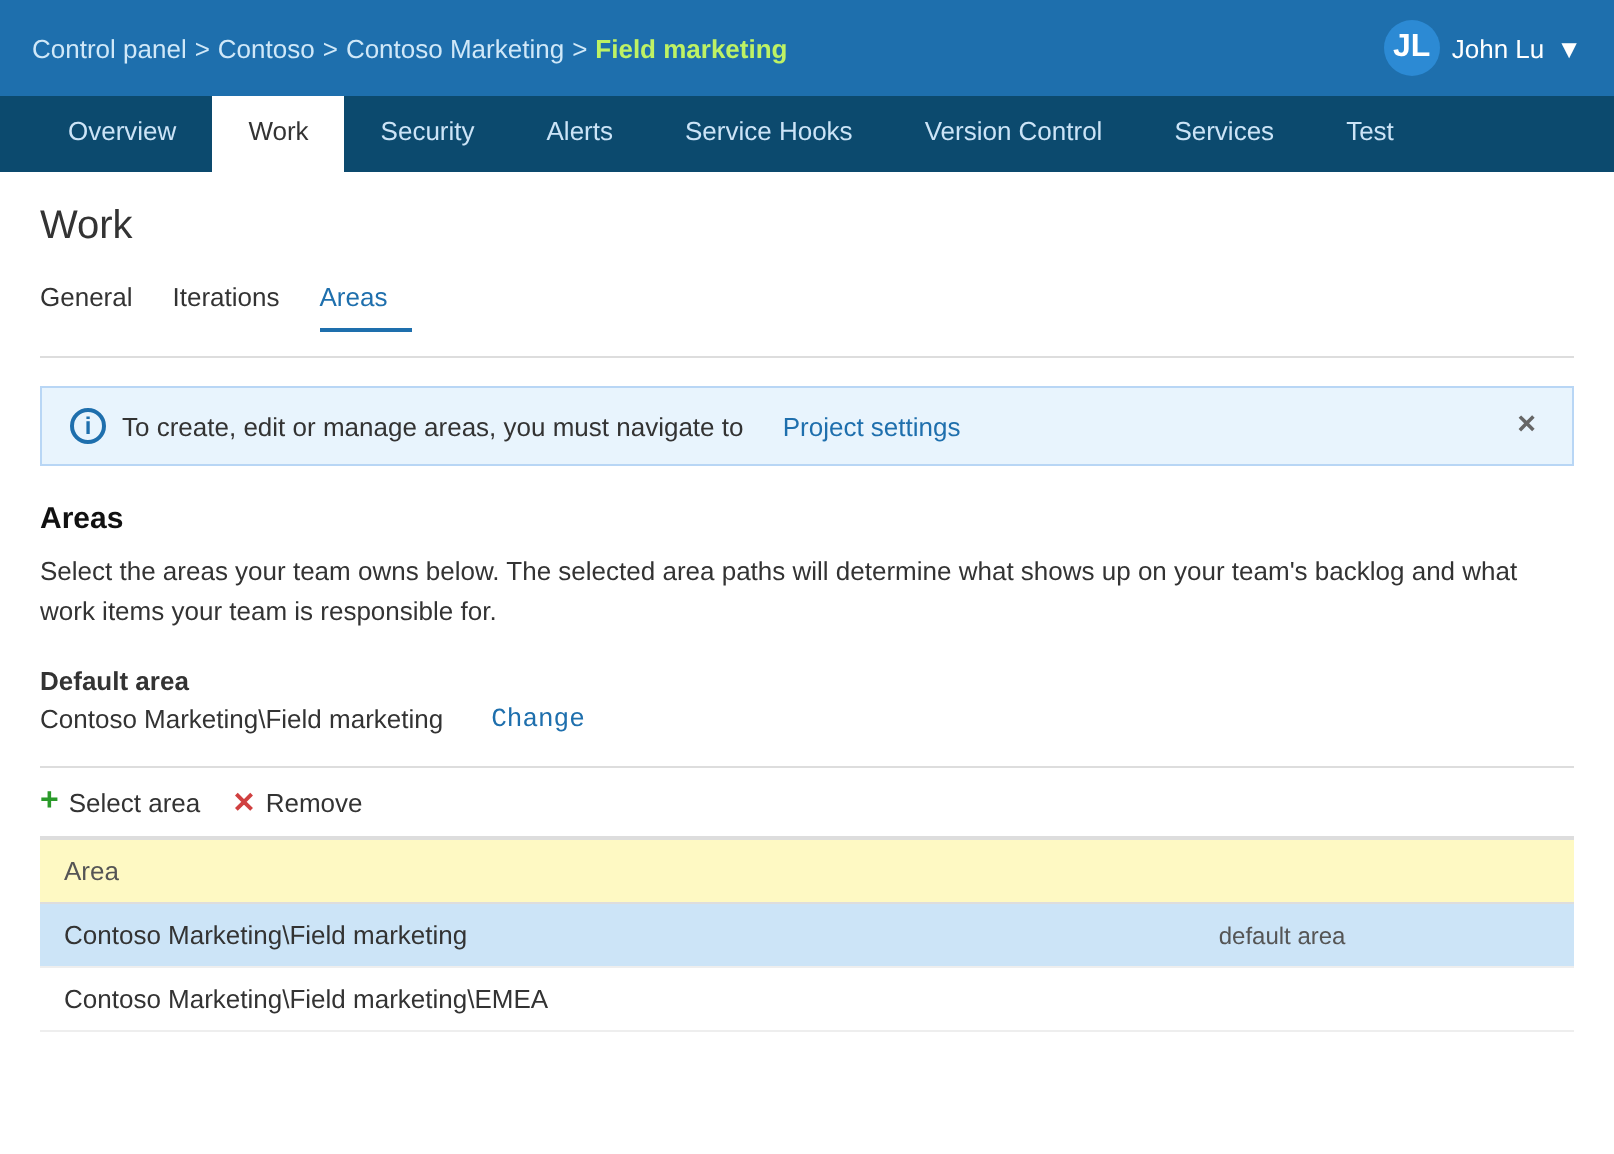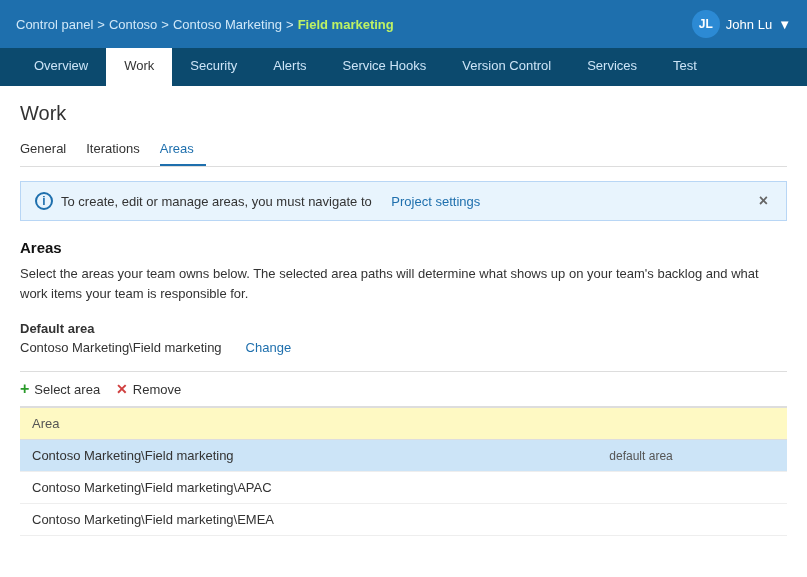--- a/index.html
+++ b/index.html
@@ -28,21 +28,21 @@
       display: flex;
       align-items: center;
       gap: 6px;
       font-size: 13px;
     }
     .user-avatar {
       width: 28px; height: 28px;
       background: #2c8ad4;
       border-radius: 50%;
       display: flex; align-items: center; justify-content: center;
-      font-size: 12px; font-weight: bold; color: #fff;
+      font-size: 16px; font-weight: bold; color: #fff;
     }
 
     
     .nav-tabs {
       background: #0c4a6e;
       display: flex;
       padding: 0 16px;
       border-bottom: none;
       text-align: right;
     }
@@ -71,21 +71,21 @@
       color: #333;
       margin-bottom: 12px;
     }
 
     
     .sub-tabs {
       display: flex;
       gap: 0;
       margin-bottom: 14px;
       border-bottom: 1px solid #ddd;
-      padding-bottom: 0;
+      padding-bottom: 12px;
     }
     .sub-tab {
       font-size: 13px;
       color: #333;
       padding: 4px 12px 8px 0;
       margin-right: 8px;
       cursor: pointer;
       border-bottom: 2px solid transparent;
     }
     .sub-tab.active {
@@ -153,20 +153,21 @@
       display: flex;
       align-items: center;
       gap: 24px;
       margin-bottom: 16px;
       font-size: 13px;
     }
     .change-link {
       color: #1e6fad;
       cursor: pointer;
       text-decoration: none;
+      font-family: Liberation Mono, monospace;
     }
 
     
     .toolbar {
       display: flex;
       align-items: center;
       gap: 16px;
       padding: 8px 0;
       border-top: 1px solid #ddd;
       border-bottom: 1px solid #ddd;
@@ -287,22 +288,18 @@
         <th>Area</th>
         <th></th>
       </tr>
     </thead>
     <tbody id="areas-table-body">
     <tr class="selected">
           <td>Contoso Marketing\Field marketing</td>
           <td><span class="default-badge">default area</span></td>
         </tr>
         <tr>
-          <td>Contoso Marketing\Field marketing\APAC</td>
-          <td></td>
-        </tr>
-        <tr>
           <td>Contoso Marketing\Field marketing\EMEA</td>
           <td></td>
         </tr>
       </tbody>
   </table>
 </div>
 
 </body></html>

